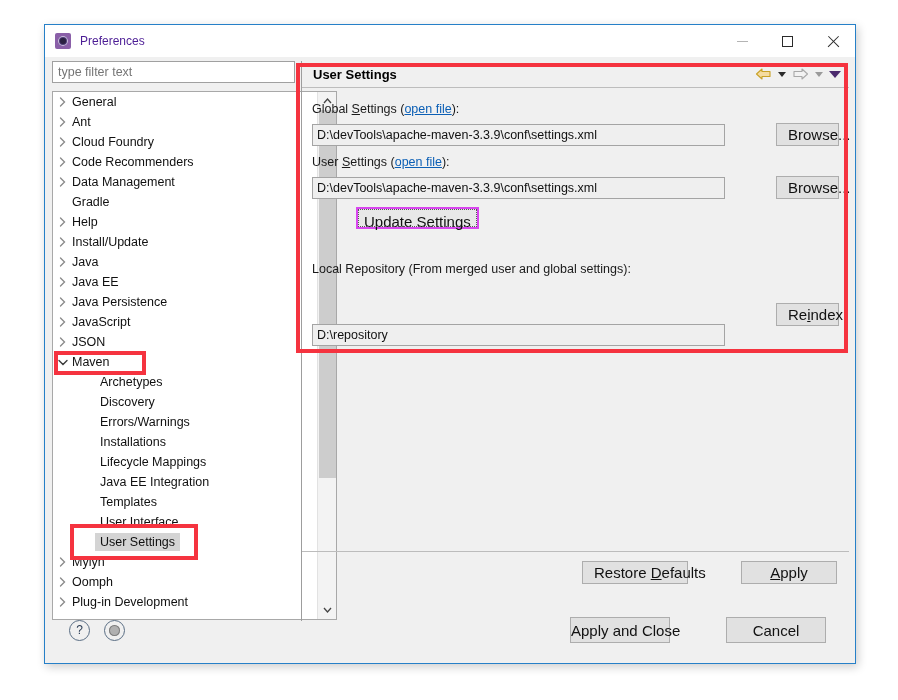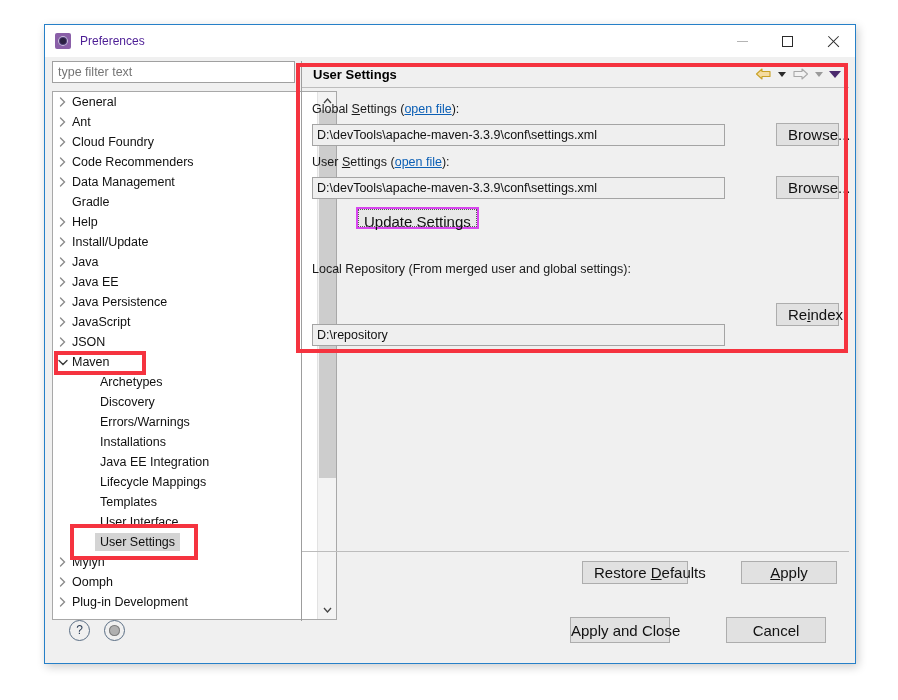--- a/index.html
+++ b/index.html
@@ -505,24 +505,24 @@
             <div class="tree-item depth2">
               <span class="tree-label">Discovery</span>
             </div>
             <div class="tree-item depth2">
               <span class="tree-label">Errors/Warnings</span>
             </div>
             <div class="tree-item depth2">
               <span class="tree-label">Installations</span>
             </div>
             <div class="tree-item depth2">
+              <span class="tree-label">Lifecycle Mappings</span>
+            </div>
+            <div class="tree-item depth2">
               <span class="tree-label">Java EE Integration</span>
-            </div>
-            <div class="tree-item depth2">
-              <span class="tree-label">Lifecycle Mappings</span>
             </div>
             <div class="tree-item depth2">
               <span class="tree-label">Templates</span>
             </div>
             <div class="tree-item depth2">
               <span class="tree-label">User Interface</span>
             </div>
             <div class="tree-item depth2 selected">
               <span class="tree-label">User Settings</span>
             </div>

